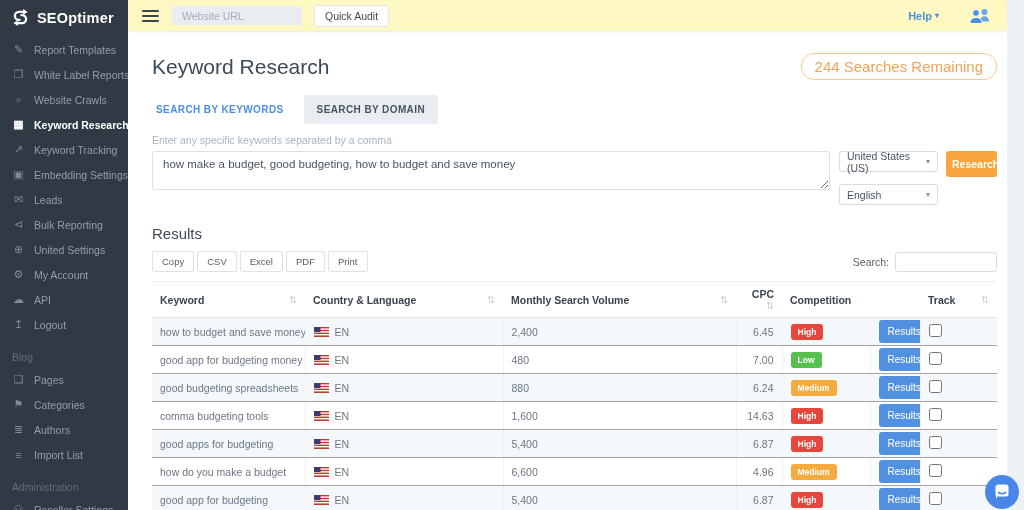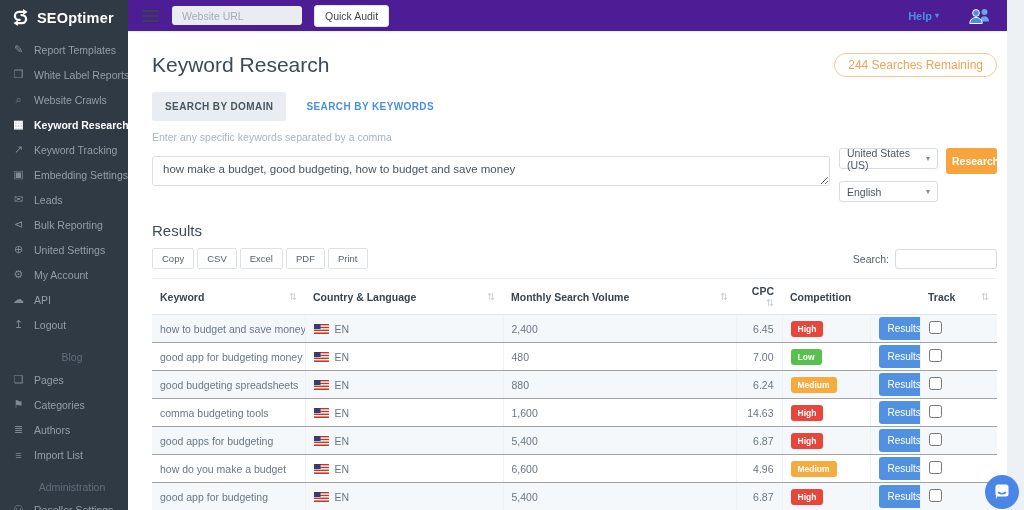--- a/index.html
+++ b/index.html
@@ -10,45 +10,45 @@
   }
   
   .sidebar { position:absolute; left:0; top:0; bottom:0; width:144px; background:#303a45; overflow:hidden; }
   .logo { display:flex; align-items:center; gap:6px; padding:7px 10px 5px 10px; cursor:pointer; }
   .logo-text { color:#fff; font-size:14.5px; font-weight:700; letter-spacing:.2px; }
   .sidebar nav { padding-top:4px; }
   .nav-item { display:flex; align-items:center; gap:9px; height:25px; padding:0 12px; color:#939ea9; font-size:10.5px; cursor:pointer; white-space:nowrap; }
   .nav-item .nav-icon { width:13px; font-size:11px; text-align:center; color:#7f8a95; flex-shrink:0; }
   .nav-item.active { color:#fff; font-weight:600; }
   .nav-item.active .nav-icon { color:#fff; }
-  .nav-header { padding:14px 12px 4px 12px; color:#626d79; font-size:10.5px;text-align:center; }
+  .nav-header { padding:14px 12px 4px 12px; color:#626d79; font-size:10.5px; }
   
-  .topbar { position:absolute; left:128px; right:17px; top:0; height:32px; background:#4c1d95;
+  .topbar { position:absolute; left:128px; right:17px; top:0; height:32px; background:#fef9c3;
     border-bottom:1px solid #eceff2; box-shadow:0 1px 2px rgba(0,0,0,.03);
     display:flex; align-items:center; padding:0 14px; gap:12px; z-index:2; }
   .hamburger { width:18px; cursor:pointer; }
   .hamburger i { display:block; width:17px; height:2px; background:#3a434c; margin:3px 0; border-radius:1px; }
   .url-input { width:130px; height:19px; background:#e9edf1; border:none; border-radius:3px; padding:0 10px; font-size:10.5px; color:#3c4650; font-family:inherit; }
   .url-input::placeholder { color:#a2adb8; }
   .quick-audit { height:22px; padding:0 10px; font-size:10.5px; border:1px solid #e1e6ea; border-radius:3px; background:#fff; color:#3e4a54; cursor:pointer; font-family:inherit; }
   .topbar-right { margin-left:auto; display:flex; align-items:center; gap:28px; }
   .help { color:#4a90e2; font-size:11px; font-weight:700; cursor:pointer; display:flex; align-items:center; gap:3px; }
   .help .chev { font-size:8px; }
   .users-btn { cursor:pointer; display:flex; align-items:center; }
   
   .content { position:absolute; left:128px; right:17px; top:32px; bottom:0; padding:0 10px 0 24px; overflow:hidden; background:#fff; }
   .page-head { display:flex; align-items:center; justify-content:space-between; margin-top:21px; }
   .page-title { margin:0; font-size:21px; font-weight:400; color:#3d4a57; }
-  .pill { font-size:12px; color:#f1a355; border:1px solid #f8ca92; padding:4px 13px; border-radius:13px; }
+  .pill { font-size:15px; color:#f1a355; border:1px solid #f8ca92; padding:4px 13px; border-radius:13px; }
   .tabs { display:flex; align-items:center; gap:16px; margin-top:15px; }
   .tab { font-size:10px; font-weight:700; letter-spacing:.4px; padding:9px 4px; color:#4a90e2; cursor:pointer; border-radius:2px; }
   .tab.inactive { background:#e9edf1; color:#49545e; padding:9px 13px; }
   .kw-label { display:block; margin-top:10px; font-size:10.5px; color:#a9b4c0; }
   .search-row { display:flex; gap:9px; margin-top:5px; align-items:flex-start; }
-  .kw-textarea { flex:1; height:30px; border:1px solid #d9dfe5; border-radius:3px; padding:6px 10px; font-size:11.5px; font-family:inherit; color:#4a555f; resize:both;margin-top:8px; }
+  .kw-textarea { flex:1; height:39px; border:1px solid #d9dfe5; border-radius:3px; padding:6px 10px; font-size:11.5px; font-family:inherit; color:#4a555f; resize:both; }
   .side-controls { width:158px; display:grid; grid-template-columns:99px 51px; gap:7px 8px; flex-shrink:0; }
   .select { height:21px; border:1px solid #d6dce2; border-radius:3px; background:#fff; display:flex; align-items:center; justify-content:space-between; padding:0 7px; font-size:10.5px; color:#4b5560; cursor:pointer; grid-column:1; }
   .select .chev { color:#838d97; font-size:8px; }
   .research-btn { grid-column:2; grid-row:1; height:26px; border:none; border-radius:3px; color:#fff; font-size:10.5px; font-weight:700; cursor:pointer; font-family:inherit; }
   .results-heading { margin:20px 0 0 0; font-size:15px; font-weight:400; color:#3d4a57; }
   .results-toolbar { display:flex; align-items:center; justify-content:space-between; margin-top:9px; }
   .export-group { display:flex; gap:3px; }
   .export-btn { border:1px solid #dde2e7; background:#fff; border-radius:2px; font-size:9.5px; color:#545f6a; padding:4px 9px; cursor:pointer; font-family:inherit; }
   .search-box { display:flex; align-items:center; font-size:10.5px; color:#545f6a; gap:6px; }
   .search-box input { width:102px; height:20px; border:1px solid #d6dce2; border-radius:3px; font-family:inherit; padding:0 6px; font-size:10.5px; color:#4b5560; }
@@ -201,23 +201,23 @@
     </div>
   </header>
 
   <main class="content">
     <div class="page-head">
       <h1 class="page-title">Keyword Research</h1>
       <span class="pill">244 Searches Remaining</span>
     </div>
 
     <div class="tabs" id="tabs">
+  <span class="tab">SEARCH BY KEYWORDS</span>
+
   <span class="tab inactive">SEARCH BY DOMAIN</span>
-
-  <span class="tab">SEARCH BY KEYWORDS</span>
 </div>
 
     <label class="kw-label">Enter any specific keywords separated by a comma</label>
 
     <div class="search-row">
       <textarea class="kw-textarea" style="">how make a budget, good budgeting, how to budget and save money</textarea>
       <div class="side-controls">
         <div class="select" style="grid-row:1">
           <span>United States (US)</span>
           <span class="chev">▾</span>

